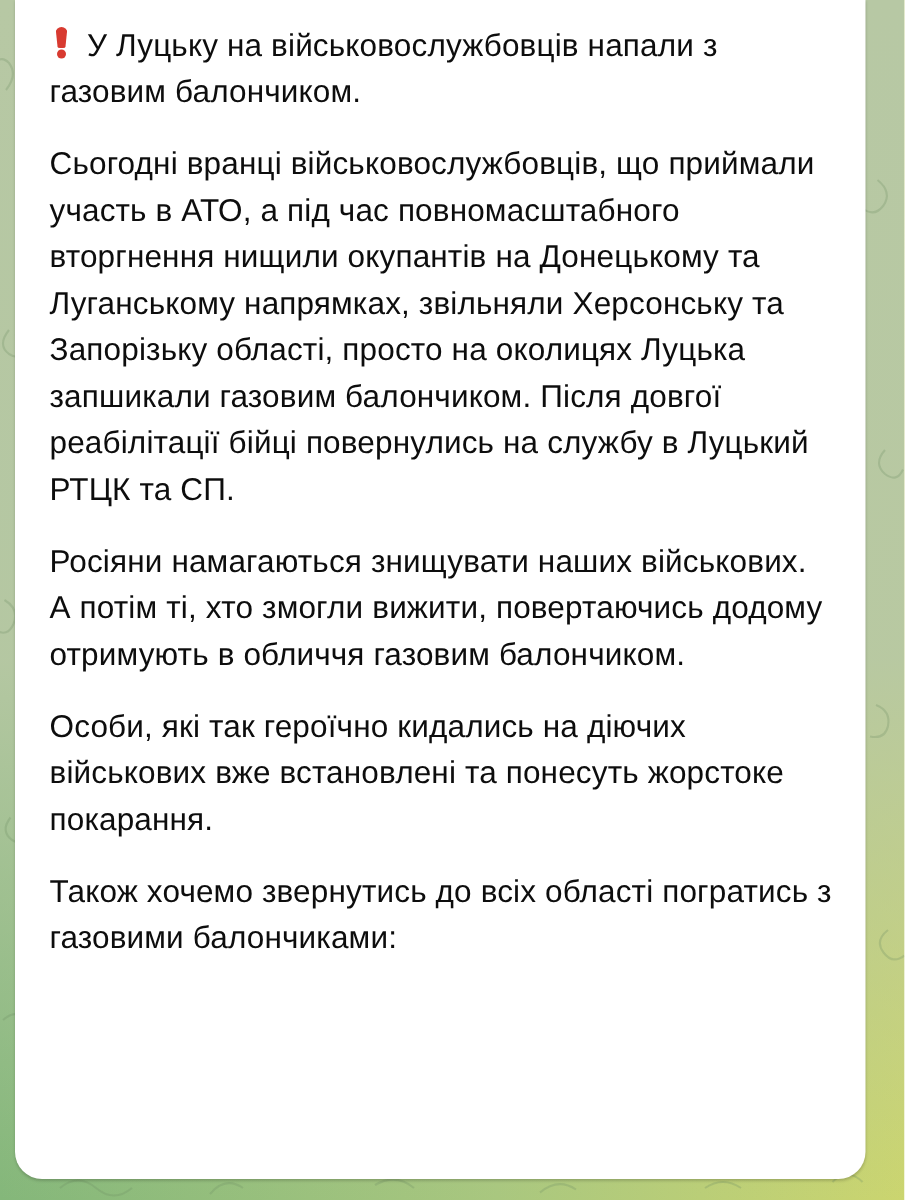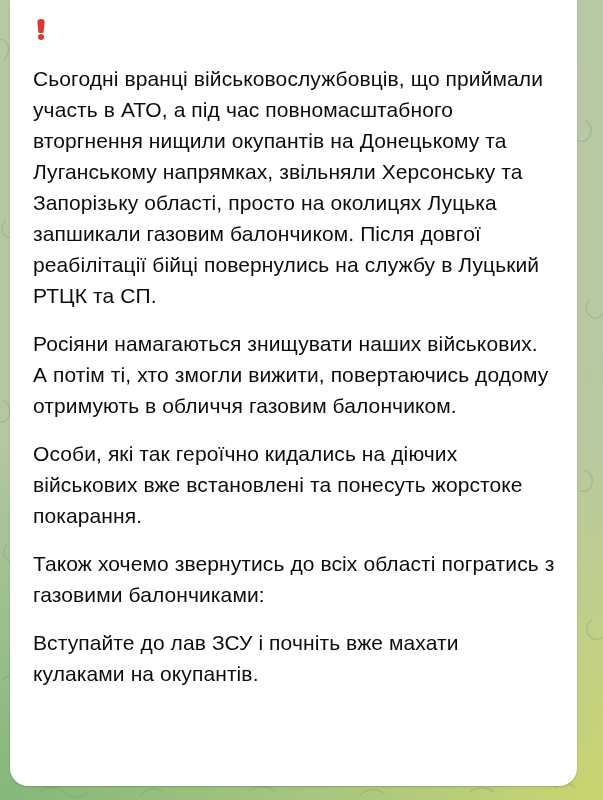--- a/index.html
+++ b/index.html
@@ -108,22 +108,21 @@
     <path d="M470 792 q12 -8 24 0"></path>
     <path d="M555 788 q10 -10 20 0"></path>
   </svg>
 </div>
 
 <div class="bubble">
   <div class="msg-text">
     <p>
       <span class="excl">
         <span class="bar"></span><span class="dot"></span>
-      </span>
+      </span><span>У Луцьку на військовослужбовців напали з газовим балончиком.</span>
     </p>
     <p>Сьогодні вранці військовослужбовців, що приймали участь в АТО, а під час повномасштабного вторгнення нищили окупантів на Донецькому та Луганському напрямках, звільняли Херсонську та Запорізьку області, просто на околицях Луцька запшикали газовим балончиком. Після довгої реабілітації бійці повернулись на службу в Луцький РТЦК та СП.</p>
     <p>Росіяни намагаються знищувати наших військових. А потім ті, хто змогли вижити, повертаючись додому отримують в обличчя газовим балончиком.</p>
     <p>Особи, які так героїчно кидались на діючих військових вже встановлені та понесуть жорстоке покарання.</p>
     <p>Також хочемо звернутись до всіх області погратись з газовими балончиками:</p>
-    <p>Вступайте до лав ЗСУ і почніть вже махати кулаками на окупантів.</p>
   </div>
 
 </div>
 
 </body></html>

